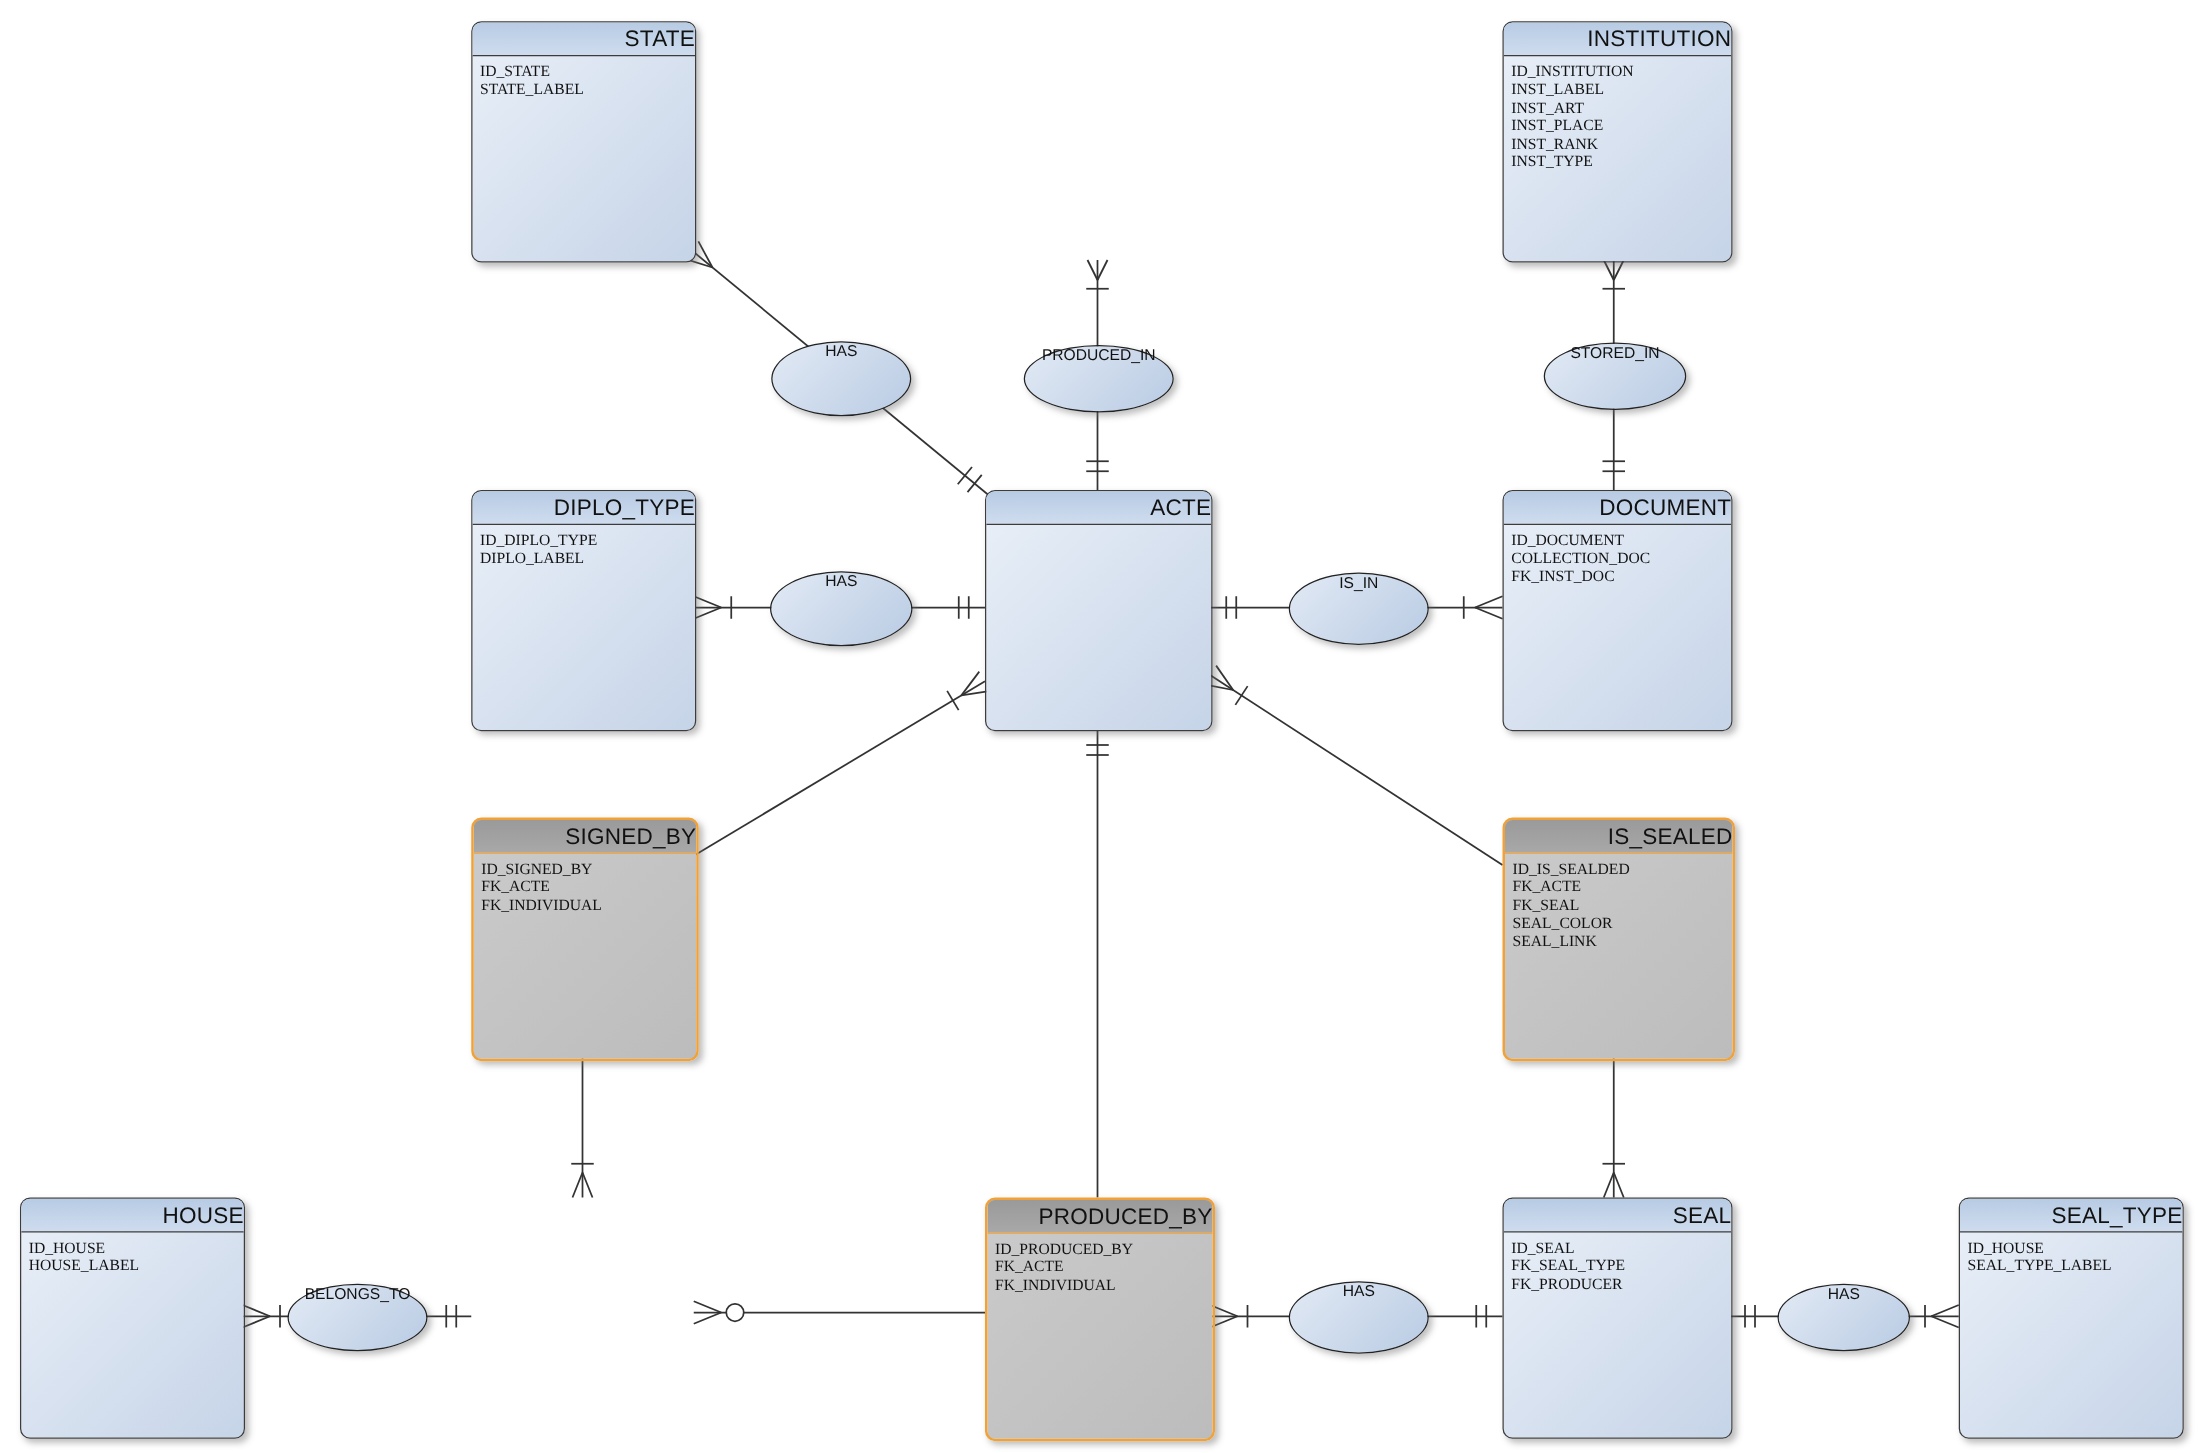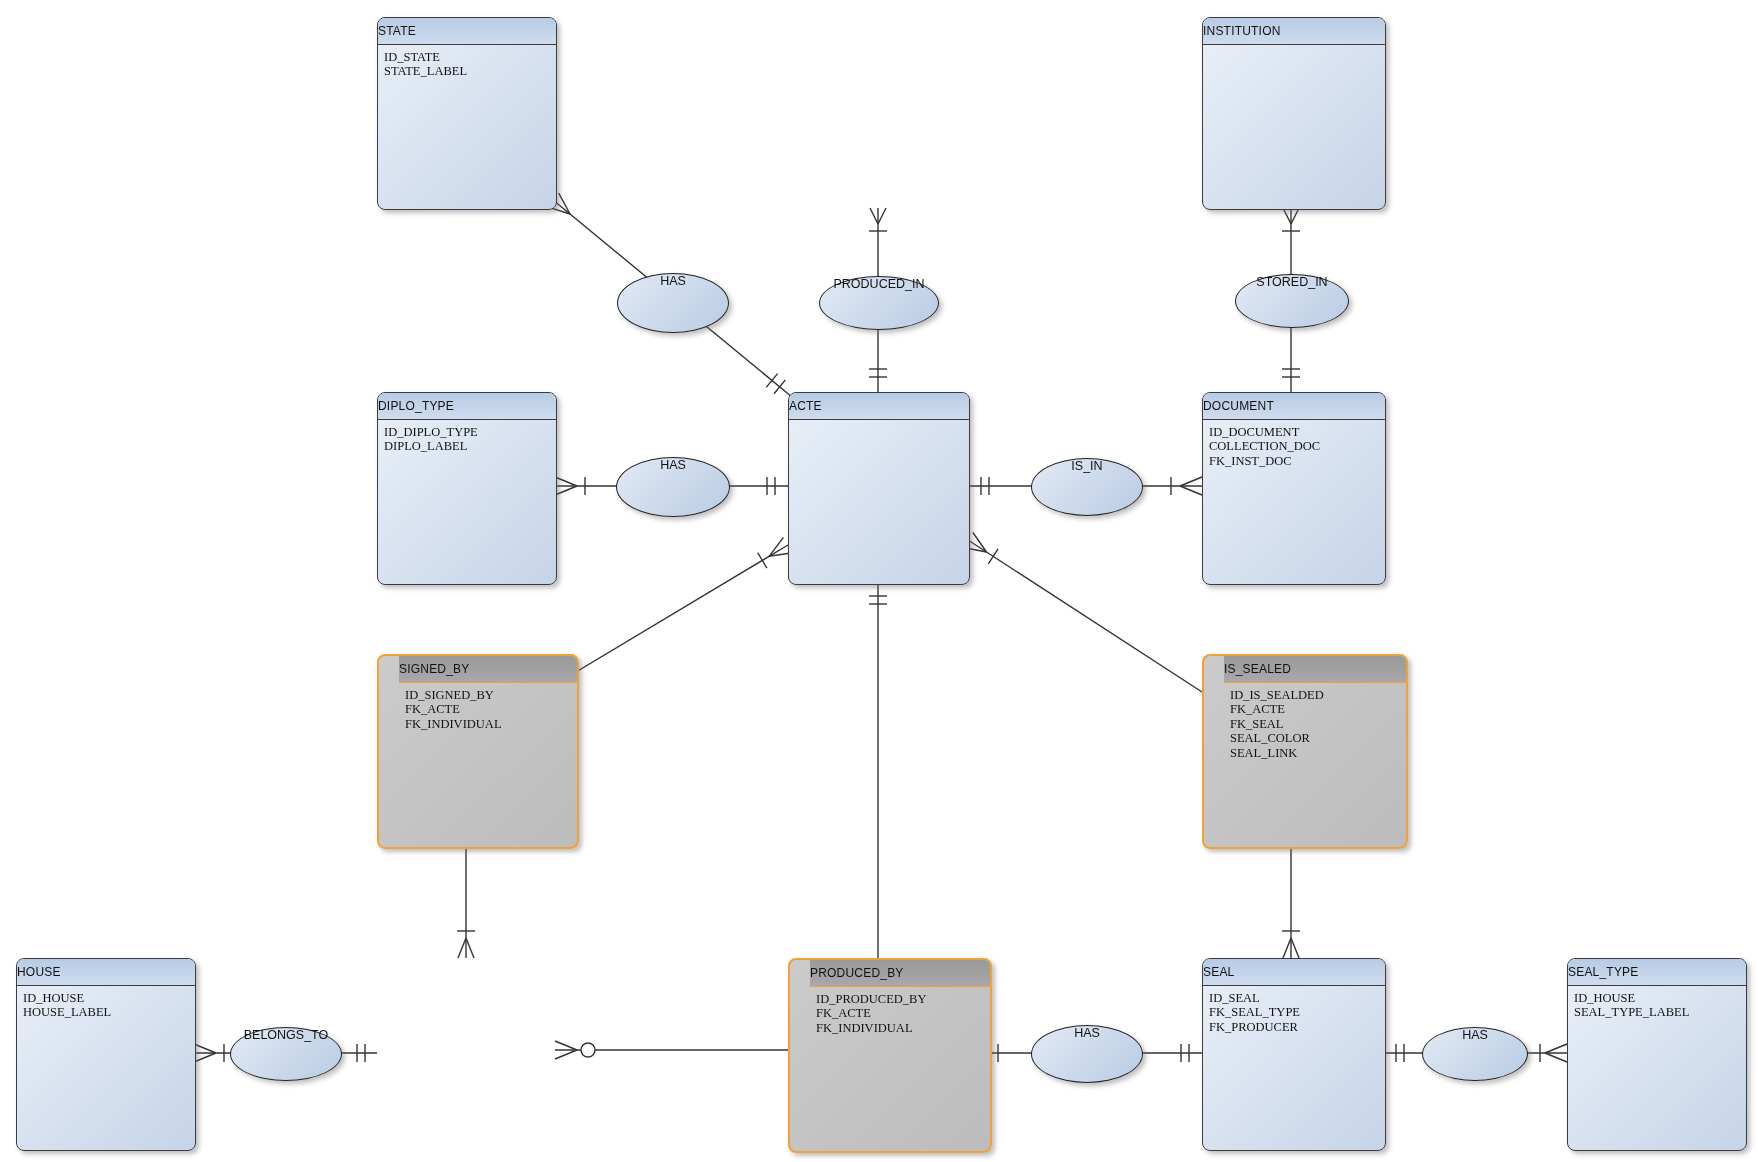--- a/index.html
+++ b/index.html
@@ -13,32 +13,31 @@
   }
   #connectors{position:absolute;left:0;top:0;z-index:1;}
   .entity{
     position:absolute;z-index:2;
     border:1.4px solid #3c3c3c;border-radius:8px;
     box-shadow:3px 3px 5px rgba(110,110,110,.45);
     overflow:hidden;
     background:linear-gradient(135deg,#eaf0f8 0%,#c6d4e8 100%);
   }
   .entity .ehead{
-    height:26px;line-height:26px;text-align:left;
-    font-size:12px;letter-spacing:.2px;
+    height:26px;line-height:26px;text-align:right;
+    font-size:18px;letter-spacing:.2px;
     background:linear-gradient(180deg,#b7cbe4 0%,#cfdcee 100%);
     border-bottom:1.4px solid #3c3c3c;
   }
   .entity .ebody{
     padding:5px 6px;font-size:12.5px;line-height:14.4px;white-space:nowrap;font-family:Liberation Serif, serif;
   }
   .entity.assoc{
     border:2px solid #f0a238;
     background:linear-gradient(135deg,#cbcbcb 0%,#bcbcbc 100%);
-    padding-left:20px;
   }
   .entity.assoc .ehead{
     background:linear-gradient(180deg,#9a9a9a 0%,#a8a8a8 100%);
     border-bottom:1.4px solid #f0a238;
   }
   .rel{
     position:absolute;z-index:3;
     display:flex;justify-content:center;
     border:1.5px solid #222;border-radius:50%;
     font-size:12.5px;
@@ -140,20 +139,28 @@
 
   <div class="entity" style="left:377px;top:17px;width:178px;height:191px">
     <div class="ehead">STATE</div>
     <div class="ebody">
         <div>ID_STATE</div>
         <div>STATE_LABEL</div>
       </div>
   </div>
   <div class="entity" style="left:1202px;top:17px;width:182px;height:191px">
     <div class="ehead">INSTITUTION</div>
+    <div class="ebody">
+        <div>ID_INSTITUTION</div>
+        <div>INST_LABEL</div>
+        <div>INST_ART</div>
+        <div>INST_PLACE</div>
+        <div>INST_RANK</div>
+        <div>INST_TYPE</div>
+      </div>
   </div>
 
   <div class="entity" style="left:377px;top:392px;width:178px;height:191px">
     <div class="ehead">DIPLO_TYPE</div>
     <div class="ebody">
         <div>ID_DIPLO_TYPE</div>
         <div>DIPLO_LABEL</div>
       </div>
   </div>
   <div class="entity" style="left:788px;top:392px;width:180px;height:191px">

